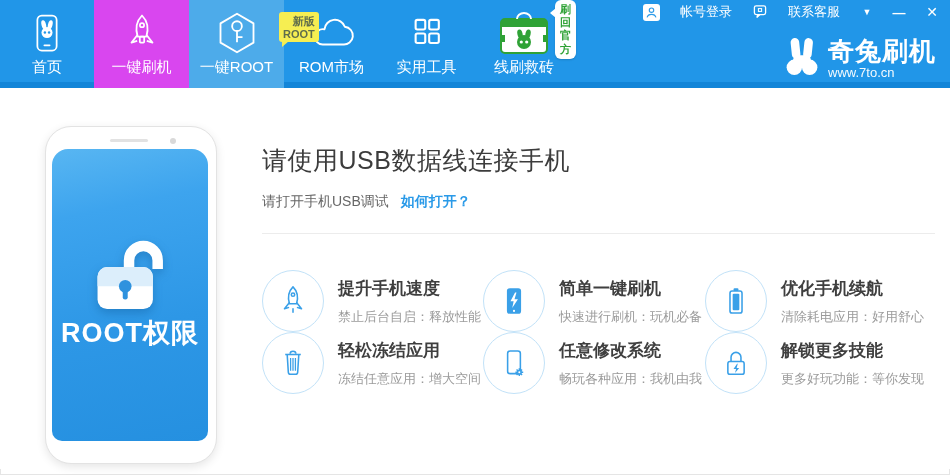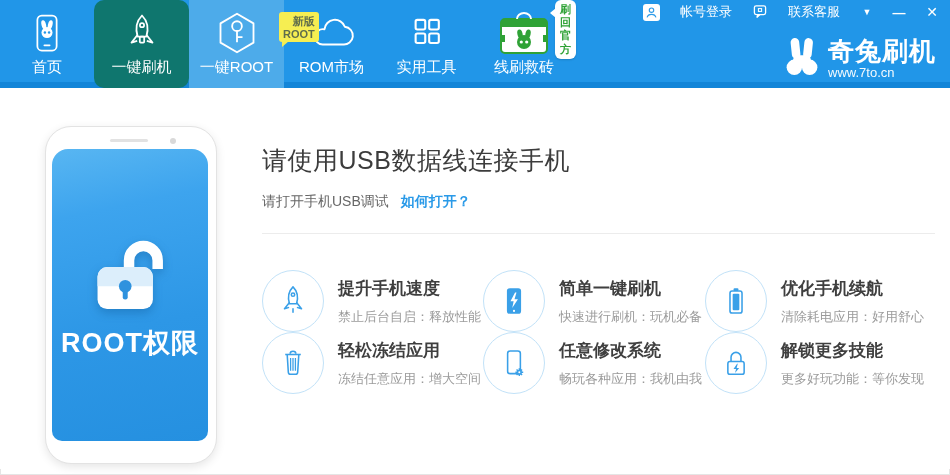--- a/index.html
+++ b/index.html
@@ -9,21 +9,21 @@
     background:#fff; overflow:hidden; position:relative;
     box-shadow: inset 0 0 0 1px rgba(0,0,0,.10);
   }
 
   
   .header { position:relative; height:88px; background:#2196e8; border-bottom:6px solid #1385d8; }
   .nav { position:absolute; left:0; top:0; height:88px; display:flex; }
   .nav-item { position:relative; width:95px; height:88px; display:flex; flex-direction:column;
               align-items:center; cursor:pointer; }
   .nav-item:first-child { width:94px; }
-  .nav-item.highlight { background:#0f766e;border-radius:10px; }
+  .nav-item.highlight { background:#d946ef; }
   .nav-item.active { background:#4dabea; }
   .nav-icon { height:48px; margin-top:9px; display:flex; align-items:center; justify-content:center; }
   .nav-label { color:#fff; font-size:15px; margin-top:1px; white-space:nowrap; }
 
   .badge-yellow { position:absolute; top:12px; left:90px; z-index:6; background:#f6ee52;
     color:#5f6d4c; font-size:11px; font-weight:bold; line-height:1.15; padding:3px 4px 2px;
     border-radius:3px; white-space:pre-line; text-align:right; }
   .badge-yellow::after { content:""; position:absolute; left:3px; bottom:-5px;
     border-top:6px solid #f6ee52; border-right:7px solid transparent; }
   .badge-white { position:absolute; top:0; left:81px; z-index:6; background:#fff;
@@ -53,21 +53,21 @@
 
   
   .phone { position:absolute; left:45px; top:38px; width:172px; height:338px; background:#fff;
     border:1px solid #e3e3e3; border-radius:26px; box-shadow:0 3px 10px rgba(0,0,0,.10); }
   .speaker { position:absolute; top:12px; left:64px; width:38px; height:3px; background:#e2e2e2; border-radius:2px; }
   .camera-dot { position:absolute; top:11px; left:124px; width:6px; height:6px; background:#d9d9d9; border-radius:50%; }
   .screen { position:absolute; left:6px; right:8px; top:22px; bottom:22px;
     background:linear-gradient(168deg,#58b6f2 0%,#3da4ee 22%,#2d97e6 60%,#2590e0 100%);
     border-radius:16px 16px 10px 10px; display:flex; flex-direction:column; align-items:center; }
   .lock-wrap { margin-top:78px; filter:drop-shadow(0 4px 5px rgba(0,60,120,.28)); }
-  .root-label { color:#fff; font-size:27px; font-weight:bold; letter-spacing:1px; margin-top:10px; }
+  .root-label { color:#fff; font-size:27px; font-weight:bold; letter-spacing:1px; }
 
   
   .content { position:absolute; left:262px; top:0; right:15px; }
   .heading { margin-top:56px; font-size:25px; color:#3c3c3c; letter-spacing:.5px; }
   .tip-row { margin-top:16px; font-size:14px; color:#666; }
   .tip-link { color:#2a9ae8; margin-left:12px; font-weight:bold; cursor:pointer; text-decoration:none; }
   .divider { margin-top:22px; height:1px; background:#ececec; }
 
   .features { margin-top:36px; display:grid; grid-template-columns:221px 222px 1fr; }
   .feature { display:flex; gap:14px; cursor:default; }

